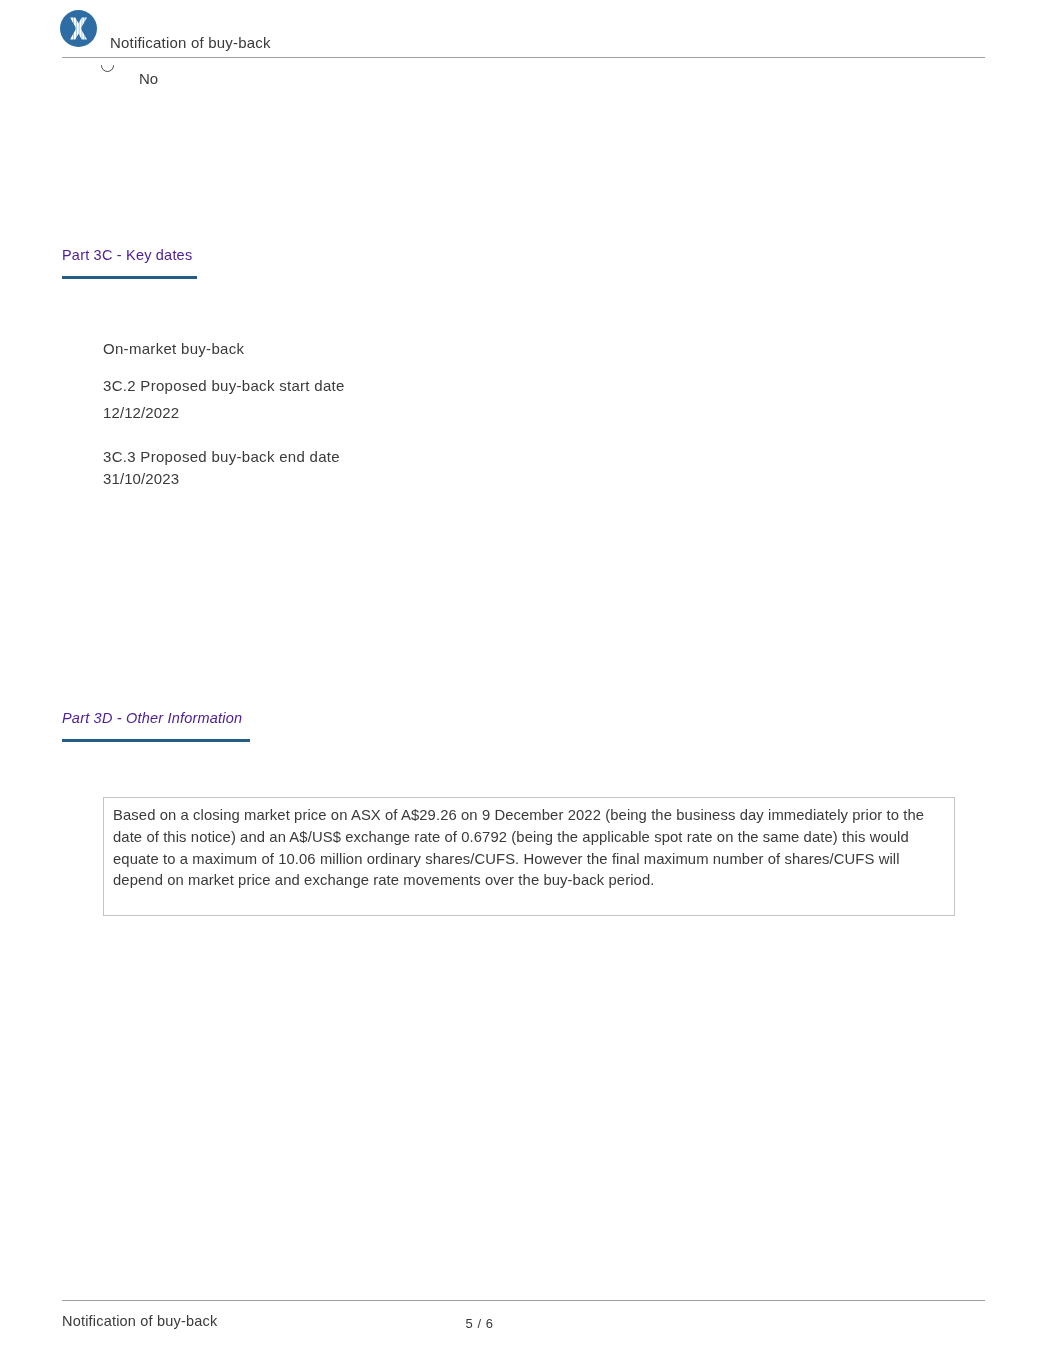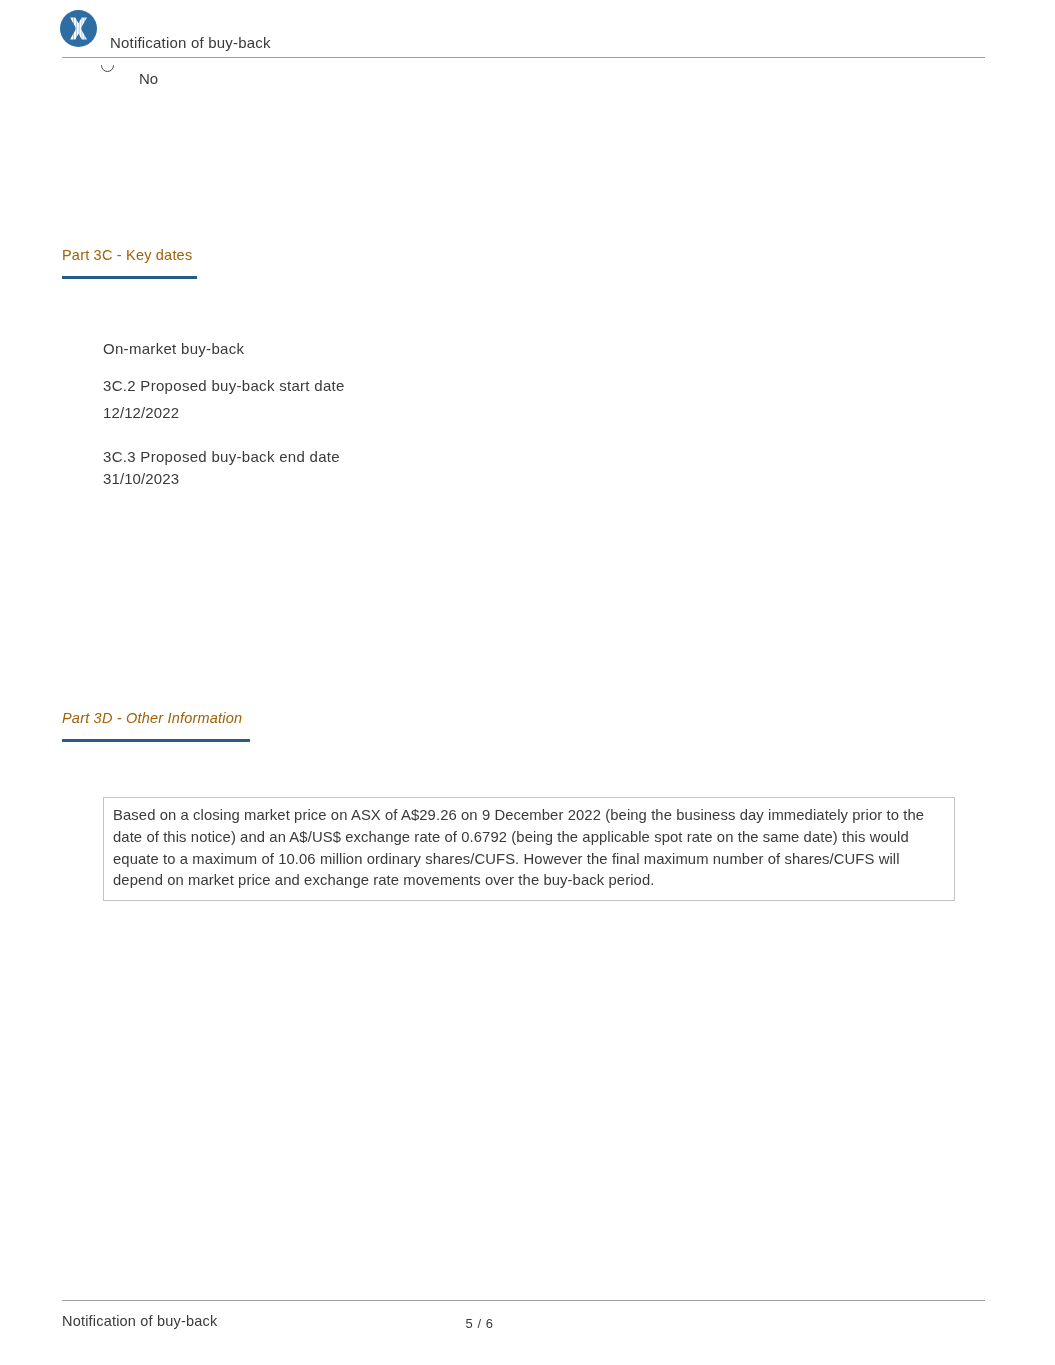--- a/index.html
+++ b/index.html
@@ -62,21 +62,21 @@
     top: 70px;
     font-size: 15px;
   }
 
   .part-heading {
     position: absolute;
     left: 62px;
     font-size: 14.5px;
     font-weight: normal;
     letter-spacing: 0.2px;
-    color: #a16207;
+    color: #4c1d95;
   }
   .heading-rule {
     position: absolute;
     left: 62px;
     height: 3px;
     background: #255c85;
   }
   .h-3c { top: 247px; }
   .hr-3c { top: 276px; width: 135px; }
   .h-3d { top: 710px; font-style: italic; }
@@ -103,21 +103,21 @@
   .t-v3 { top: 470px; }
   .t-q3d1 { top: 778px; }
 
   .answer-box {
     position: absolute;
     left: 103px;
     top: 797px;
     width: 852px;
     min-height: 97px;
     border: 1px solid #c4c4c4;
-    padding: 7px 11px 8px 9px;
+    padding: 7px 11px 23px 9px;
     font-size: 14.8px;
     line-height: 21.8px;
     letter-spacing: 0.1px;
     color: #3a3a39;
     background: #ffffff;
   }
 
   .footer-title {
     position: absolute;
     left: 62px;

